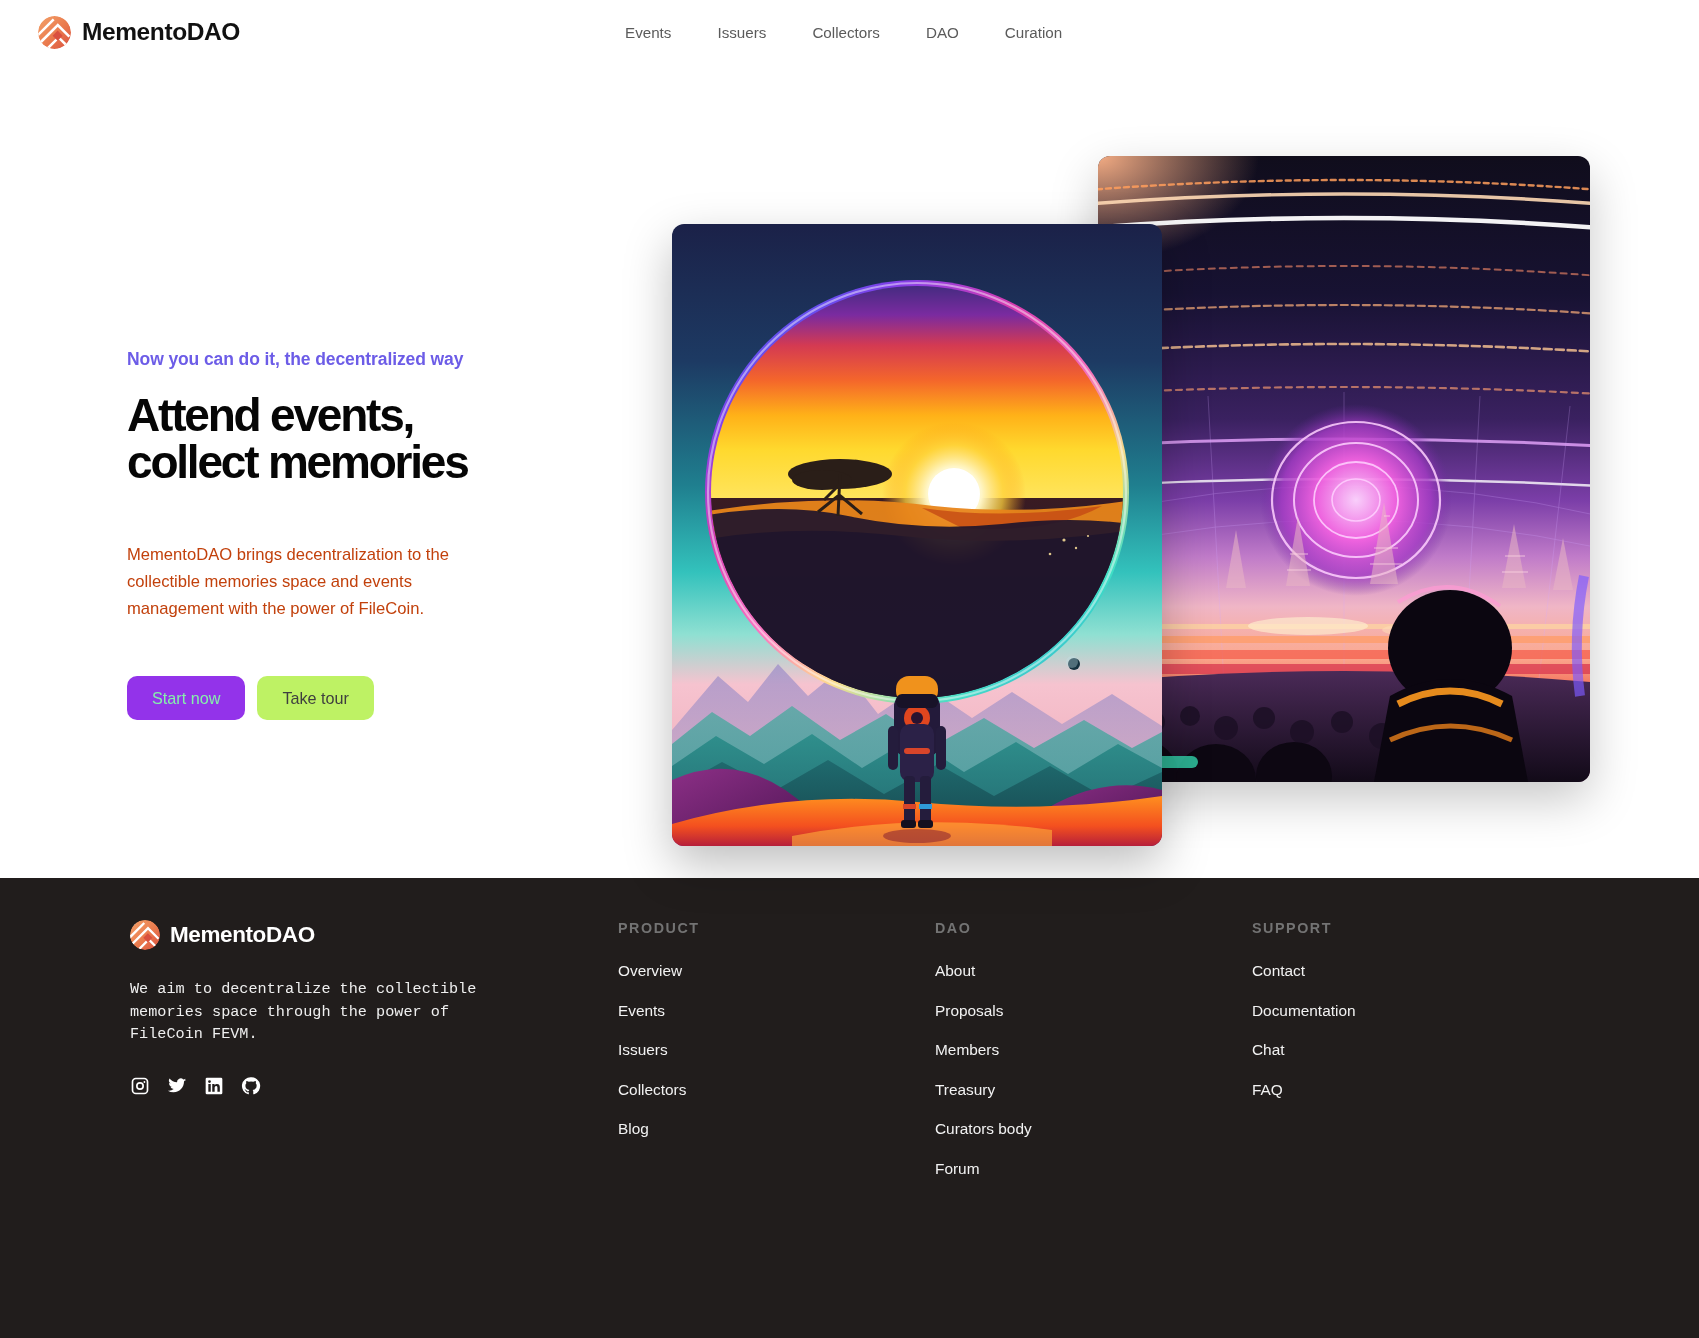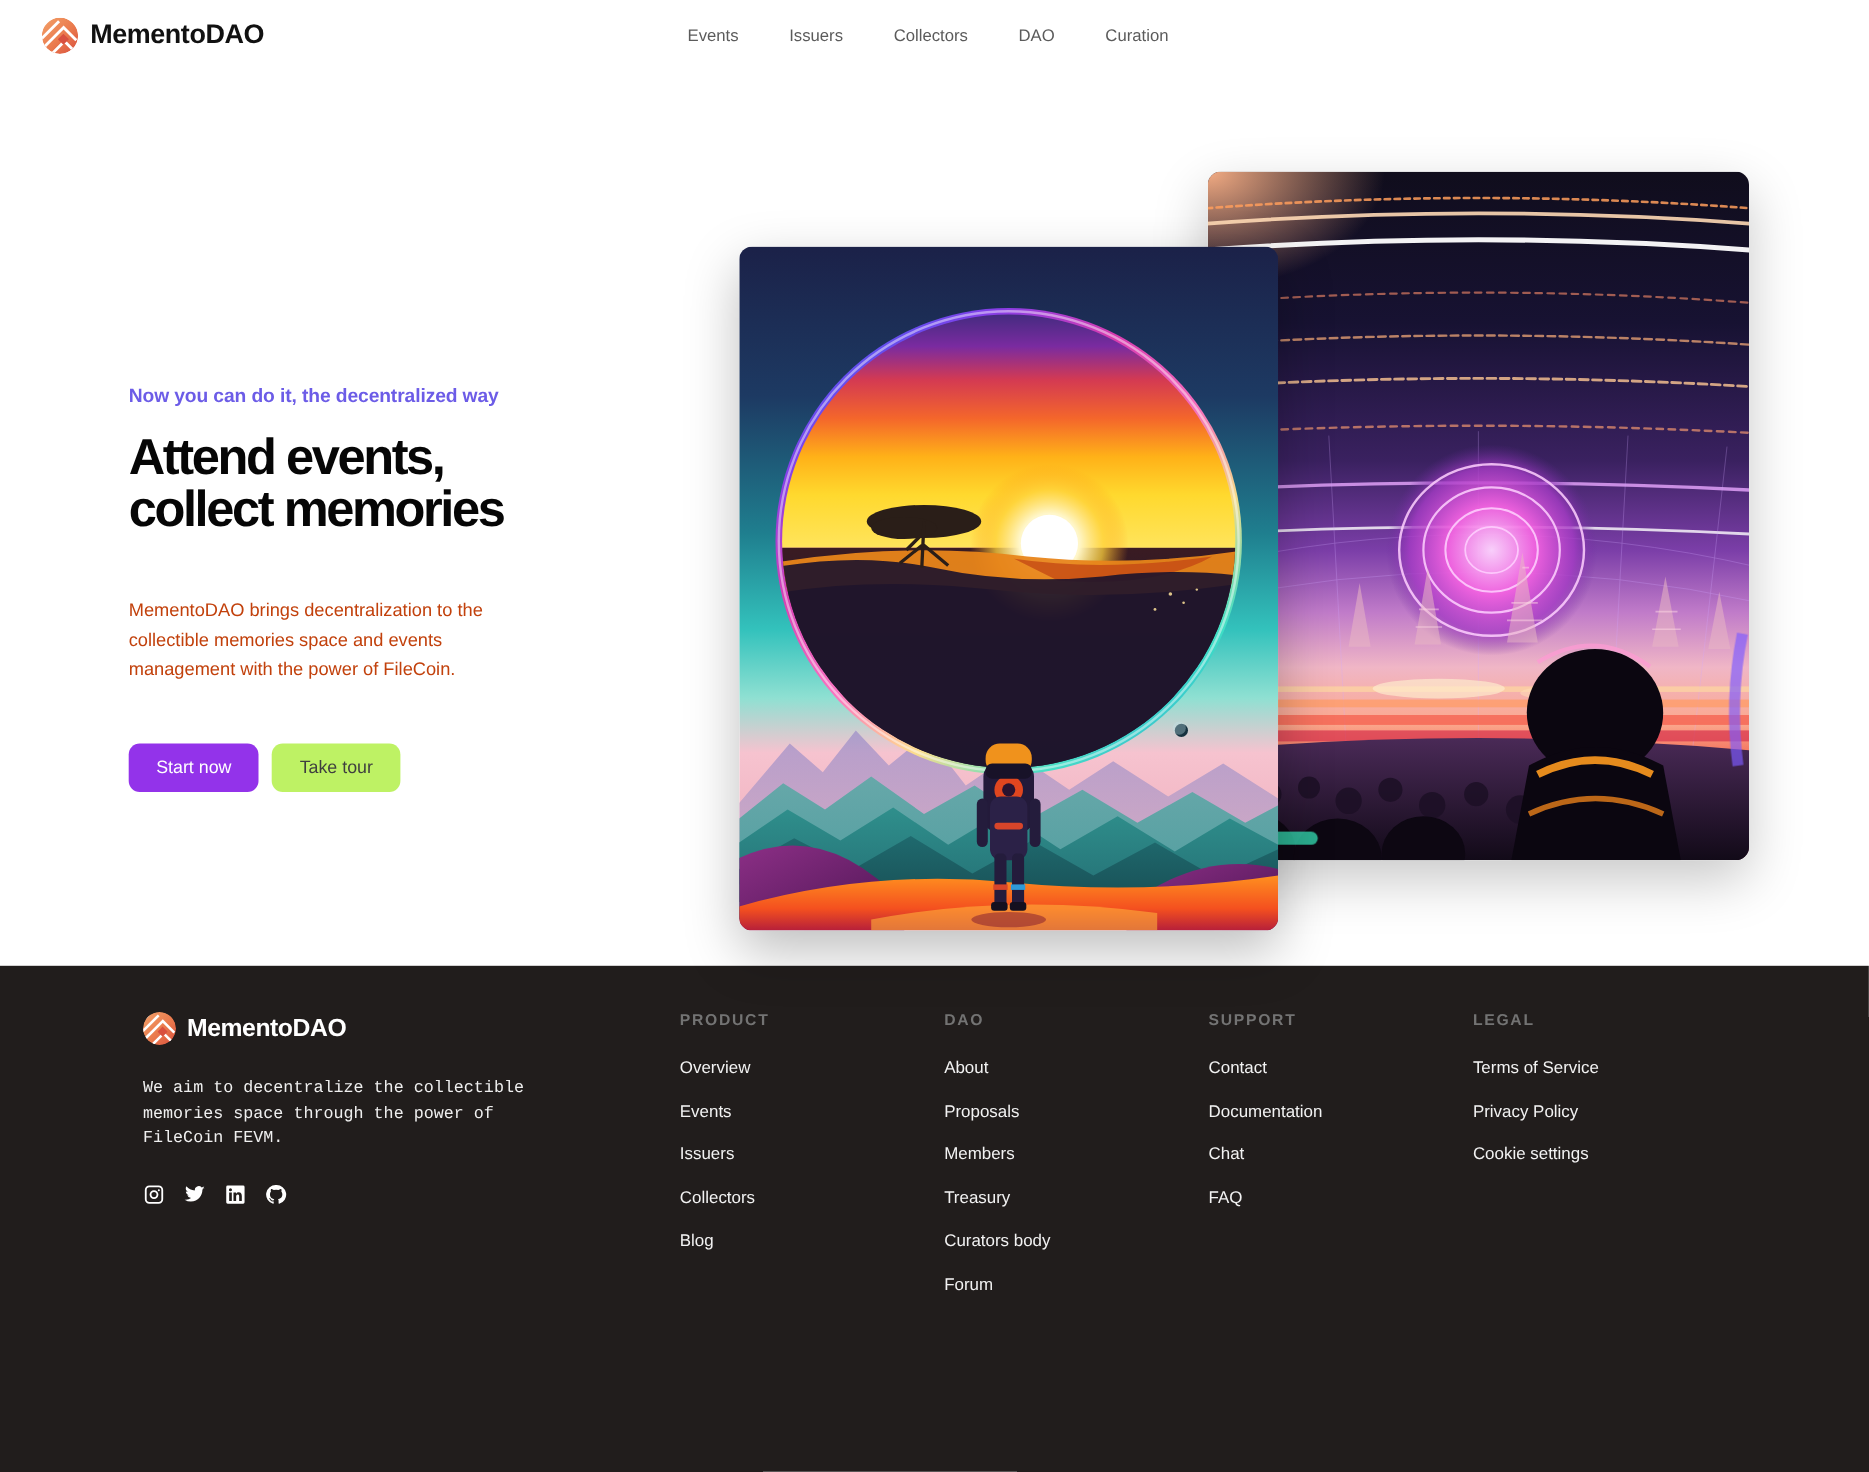--- a/index.html
+++ b/index.html
@@ -59,21 +59,21 @@
   .nav-link:first-child { padding-left: 0; }
 
   
   .hero {
     position: relative;
     height: 814px;
     background: #ffffff;
   }
   .hero-copy {
     position: absolute;
-    left: 117px;
+    left: 127px;
     top: 285px;
     width: 520px;
   }
   .eyebrow {
     font-size: 17.5px;
     font-weight: bold;
     color: #6c5ce7;
     letter-spacing: -0.1px;
     margin-bottom: 22px;
   }
@@ -103,21 +103,21 @@
     font-size: 16.2px;
     font-family: "Liberation Sans", sans-serif;
     cursor: pointer;
     padding: 0 25px;
     height: 44px;
     display: inline-flex;
     align-items: center;
     justify-content: center;
     white-space: nowrap;
   }
-  .btn-primary { background: #9333ea; color: #ffffff; }
+  .btn-primary { background: #9333ea; color: #86efac; }
   .btn-secondary { background: #bef264; color: #3f3f3f; }
 
   
   .art-wrap {
     position: absolute;
     left: 0; top: 0;
     width: 100%; height: 100%;
     pointer-events: none;
   }
   .art {
@@ -621,23 +621,17 @@
       </div>
 
       <div class="link-col">
         <div class="col-title">SUPPORT</div>
         <a class="col-link" href="#">Contact</a>
         <a class="col-link" href="#">Documentation</a>
         <a class="col-link" href="#">Chat</a>
         <a class="col-link" href="#">FAQ</a>
       </div>
 
-      <div class="link-col legal">
-        <div class="col-title">LEGAL</div>
-        <a class="col-link" href="#">Terms of Service</a>
-        <a class="col-link" href="#">Privacy Policy</a>
-        <a class="col-link" href="#">Cookie settings</a>
-      </div>
 
     </div>
   </div>
 
 </footer>
 
 </body></html>

